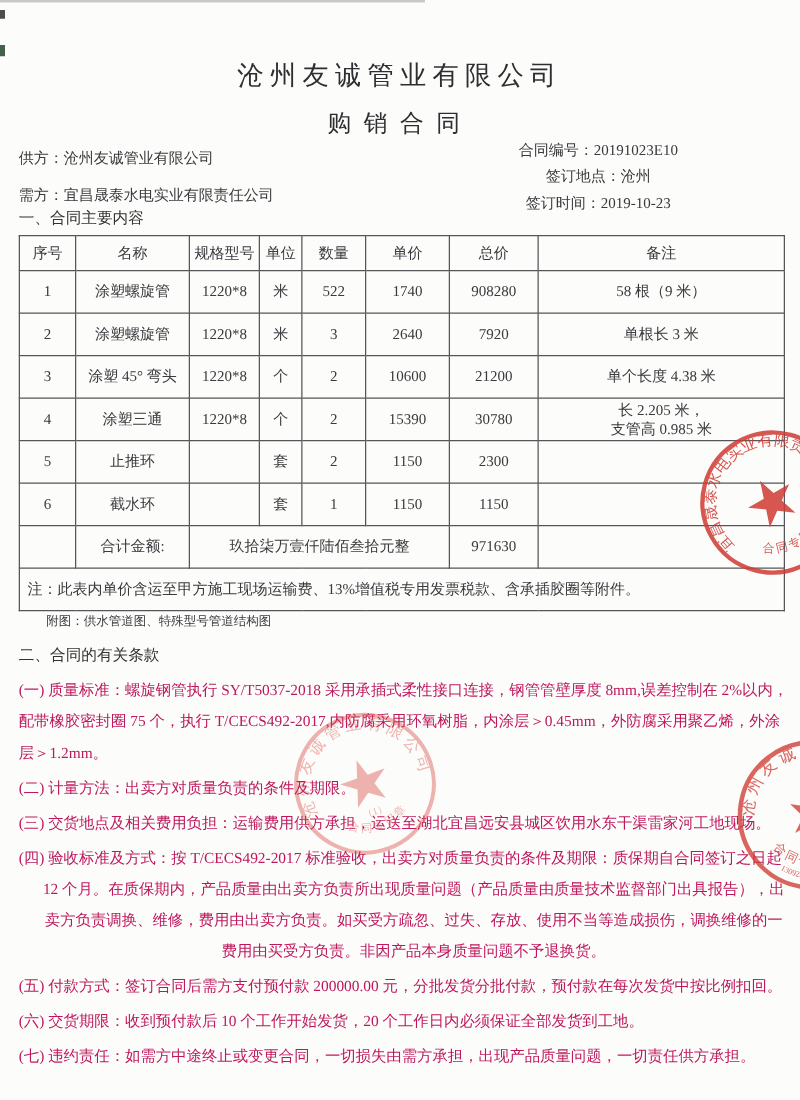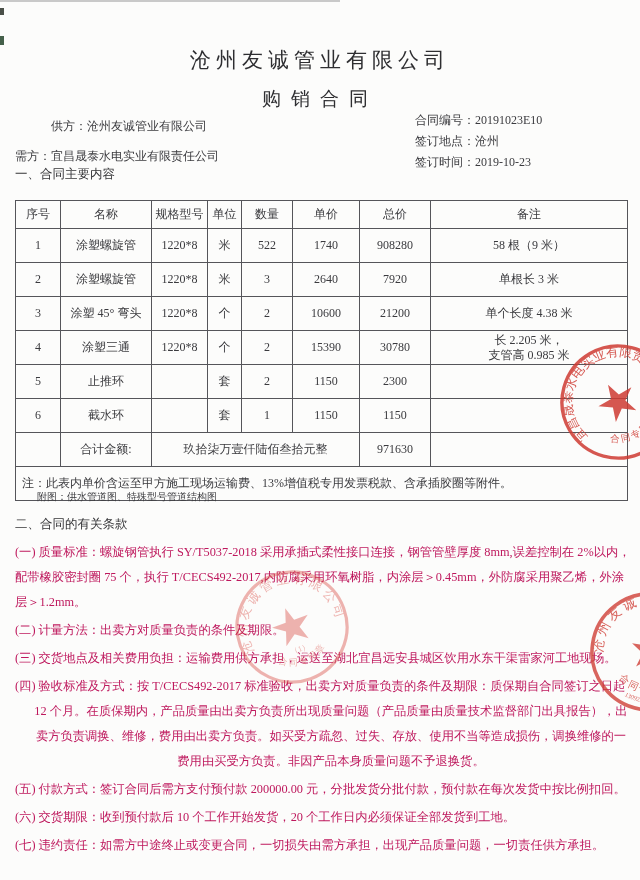--- a/index.html
+++ b/index.html
@@ -11,28 +11,28 @@
   }
   .edge-top{position:absolute;top:0;left:0;width:340px;height:2px;background:#c9c9c9;}
   .edge-mark{position:absolute;left:0;width:4px;background:#4a4f48;}
   .m1{top:8px;height:7px;}
   .m2{top:36px;height:9px;background:#44604a;}
   .doc-title{position:absolute;top:46px;left:0;width:100%;text-align:center;
     font-size:21px;letter-spacing:5px;color:#2e2e31;}
   .doc-subtitle{position:absolute;top:86px;left:0;width:100%;text-align:center;
     font-size:19px;letter-spacing:10px;color:#2e2e31;}
   .line{position:absolute;font-size:12px;white-space:nowrap;}
-  .supplier-line{top:118px;left:15px;margin-left:36px;}
+  .supplier-line{top:118px;left:15px;}
   .buyer-line{top:148px;left:15px;}
   .sec-heading{position:absolute;left:15px;font-size:12.5px;color:#333336;}
   .sec1{top:166px;}
   .sec2{top:516px;}
   .meta-right{position:absolute;top:110px;left:415px;font-size:12px;line-height:21px;}
-  .meta-right div{white-space:nowrap;}
-  table.items{position:absolute;top:200px;left:15px;width:612px;
+  .meta-right div{white-space:nowrap;text-align:center;}
+  table.items{position:absolute;top:188px;left:15px;width:612px;
     border-collapse:collapse;table-layout:fixed;font-size:12px;color:#3a3a3e;}
   table.items th,table.items td{
     border:1px solid #55555a;text-align:center;vertical-align:middle;
     padding:1px 2px;font-weight:normal;overflow:hidden;}
   table.items thead tr{height:28px;}
   table.items tbody tr{height:34px;}
   tr.total-row{height:35px;}
   tr.note-row{height:28px;}
   tr.note-row td{text-align:left;padding-left:6px;font-size:12px;}
   td.remark{white-space:pre-line;line-height:15px;}

